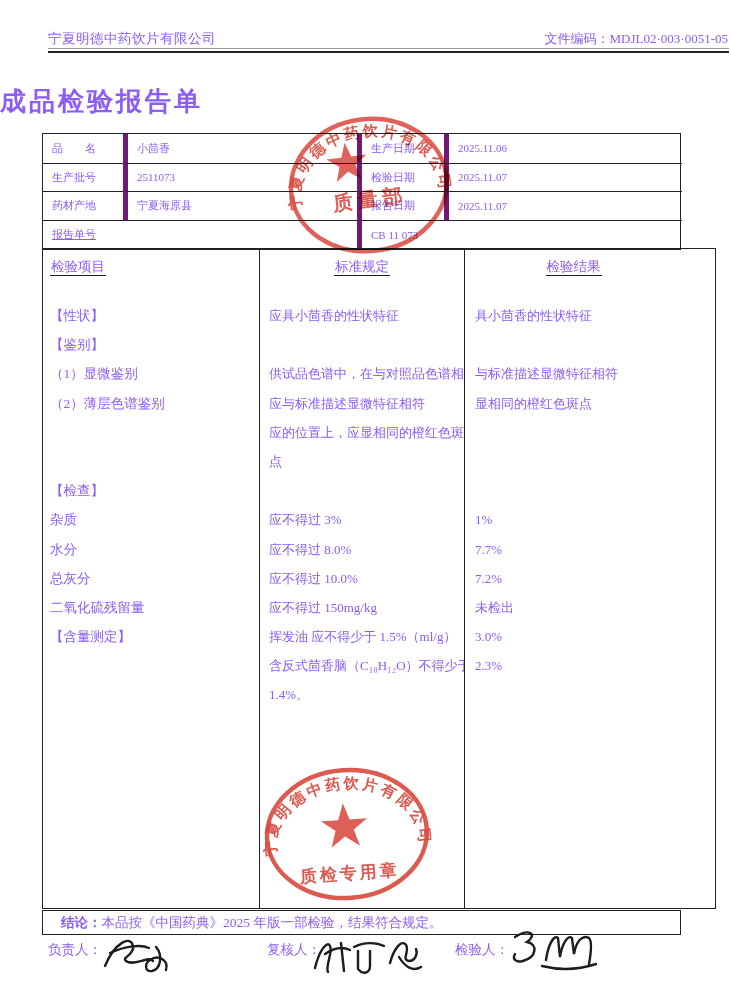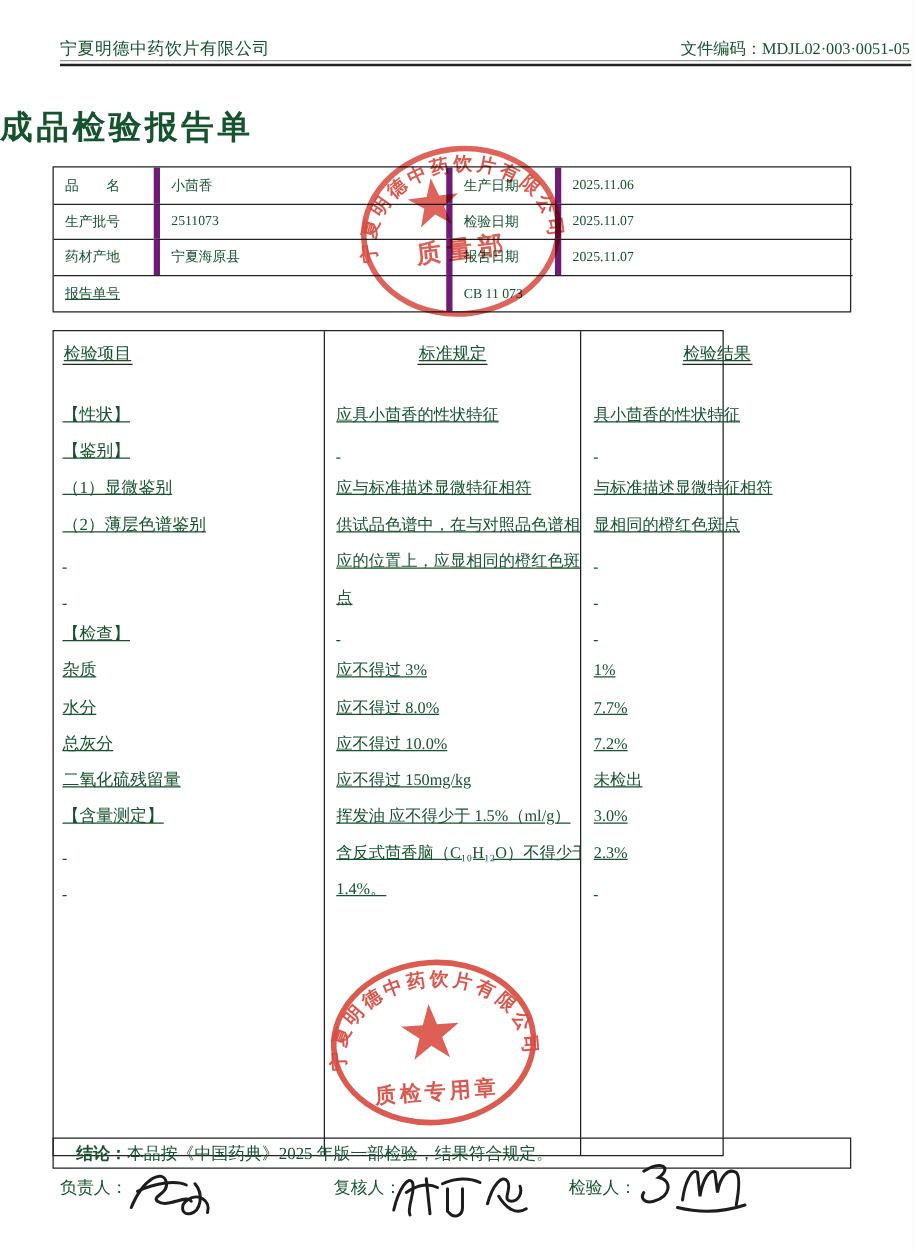--- a/index.html
+++ b/index.html
@@ -1,17 +1,17 @@
 <!DOCTYPE html>
 <html><head>
 <meta charset="utf-8">
 <style>
   html,body{margin:0;padding:0;background:#e8e8e8;}
   .page{position:relative;width:731px;height:1000px;background:#ffffff;margin:0 auto;
-        font-family:"Liberation Serif","DejaVu Serif",serif;color:#14532d;overflow:hidden;}
+        font-family:"Liberation Serif","DejaVu Serif",serif;color:#8b5cf6;overflow:hidden;}
 
   
   .hdr-left{position:absolute;left:48px;top:30px;font-size:13.5px;letter-spacing:.5px;}
   .hdr-right{position:absolute;right:3px;top:30px;font-size:13px;font-family:"Liberation Serif","DejaVu Serif",serif;}
   .hdr-rule{position:absolute;left:48px;width:681px;top:48px;height:2px;
             border-top:1px solid #9a9a9a;border-bottom:2.5px solid #222;}
 
   
   .title{position:absolute;left:0;right:0;top:84px;
          font-size:26px;font-weight:bold;letter-spacing:3px;}
@@ -22,23 +22,23 @@
               grid-template-columns:80px 234px 87px 238px;
               grid-template-rows:28.5px 28.5px 28.5px 1fr;font-size:11px;}
   .cell{box-sizing:border-box;display:flex;align-items:center;padding-left:9px;
         border-left:5px solid #701a75;border-top:1px solid #222;white-space:nowrap;overflow:hidden;}
   .cell.c0{border-left:none;}
   .cell.r0{border-top:none;}
   .cell.span2a{grid-column:1/3;border-left:none;text-decoration:underline;}
   .cell.span2b{grid-column:3/5;}
 
   
-  .insp-table{position:absolute;left:42px;top:264px;width:537px;height:661px;
+  .insp-table{position:absolute;left:42px;top:248px;width:674px;height:661px;
               border:1.5px solid #222;box-sizing:border-box;display:grid;
-              grid-template-columns:216px 205px 218px;text-decoration:underline;}
+              grid-template-columns:216px 205px 218px;}
   .insp-col{box-sizing:border-box;border-left:1px solid #222;overflow:hidden;}
   .insp-col.first{border-left:none;}
   .col-header{height:34px;box-sizing:border-box;padding-top:9px;font-size:13.5px;}
   .col-header.center{text-align:center;}
   .col-header.left{padding-left:7px;}
   .col-header span{border-bottom:1px solid #222;padding:0 1px 1px 1px;}
   .col-lines{padding-top:18px;font-size:13.5px;}
   .col-lines.std{font-size:13px;padding-left:9px;}
   .col-lines.res{font-size:13px;padding-left:10px;}
   .col-lines.items{padding-left:7px;}
@@ -113,22 +113,22 @@
           <div class="tline">&nbsp;</div>
         </div>
     </div>
     <div class="insp-col">
       <div class="col-header center">
         <span>标准规定</span>
       </div>
       <div class="col-lines std">
           <div class="tline">应具小茴香的性状特征</div>
           <div class="tline">&nbsp;</div>
+          <div class="tline">供试品色谱中，在与对照品色谱相</div>
           <div class="tline">应与标准描述显微特征相符</div>
-          <div class="tline">供试品色谱中，在与对照品色谱相</div>
           <div class="tline">应的位置上，应显相同的橙红色斑</div>
           <div class="tline">点</div>
           <div class="tline">&nbsp;</div>
           <div class="tline">应不得过 3%</div>
           <div class="tline">应不得过 8.0%</div>
           <div class="tline">应不得过 10.0%</div>
           <div class="tline">应不得过 150mg/kg</div>
           <div class="tline">挥发油 应不得少于 1.5%（ml/g）</div>
           <div class="tline">含反式茴香脑（C₁₀H₁₂O）不得少于</div>
           <div class="tline">1.4%。</div>

